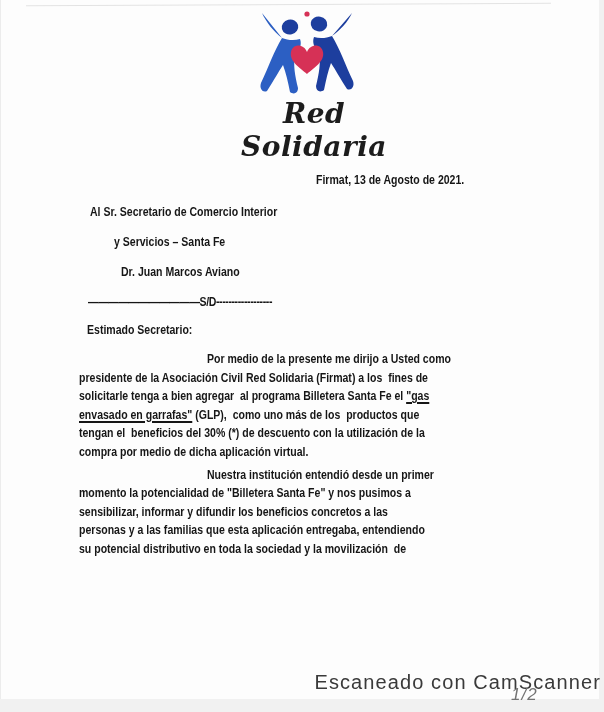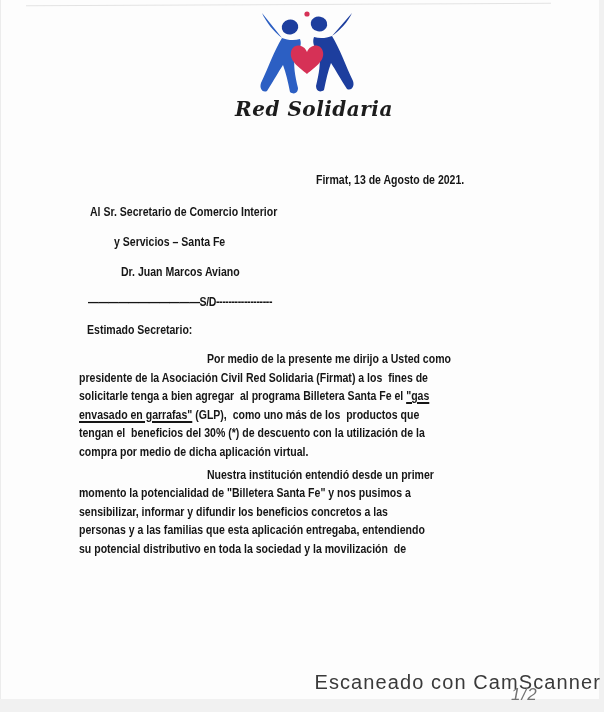--- a/index.html
+++ b/index.html
@@ -20,21 +20,21 @@
     background:#e3e3e3;transform:rotate(-0.25deg);
   }
   .logo{
     position:absolute;left:250px;top:10px;width:112px;height:88px;
   }
   .org-name{
     position:absolute;left:228px;top:97px;width:170px;
     text-align:center;
     font-family:"DejaVu Serif",serif;
     font-style:italic;font-weight:600;
-    font-size:20px;color:#1c1c1c;
+    font-size:28px;color:#1c1c1c;
     letter-spacing:0.5px;
   }
   .ltr{
     color:#161616;font-weight:bold;font-size:13.5px;
     white-space:pre;
     transform:scaleX(0.78);transform-origin:0 0;
     position:absolute;
   }
   .date-line{left:315px;top:172px;}
   .rcpt1{left:89px;top:204px;}

